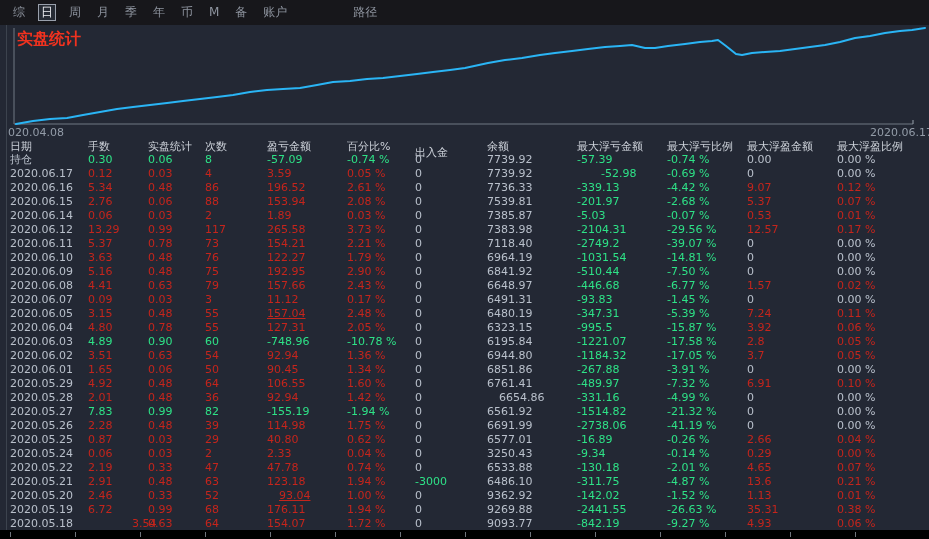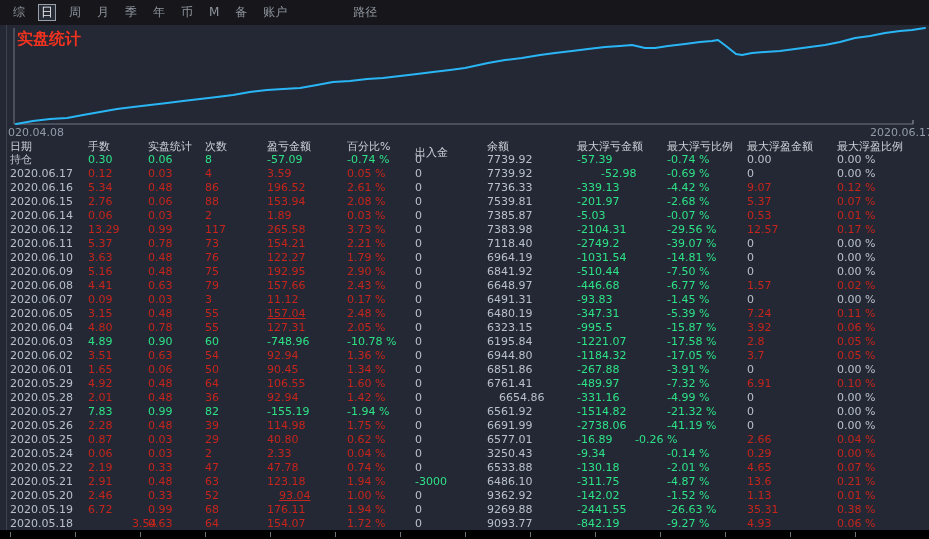--- a/index.html
+++ b/index.html
@@ -367,21 +367,21 @@
         <div class="tr data">
           <span class="td cn" style="left: 10px;">2020.05.25</span>
           <span class="td cr" style="left: 88px;">0.87</span>
           <span class="td cr" style="left: 148px;">0.03</span>
           <span class="td cr" style="left: 205px;">29</span>
           <span class="td cr" style="left: 267px;">40.80</span>
           <span class="td cr" style="left: 347px;">0.62 %</span>
           <span class="td cn" style="left: 415px;">0</span>
           <span class="td cn" style="left: 487px;">6577.01</span>
           <span class="td cg" style="left: 577px;">-16.89</span>
-          <span class="td cg" style="left: 635px;">-0.26 %</span>
+          <span class="td cg" style="left: 667px;">-0.26 %</span>
           <span class="td cr" style="left: 747px;">2.66</span>
           <span class="td cr" style="left: 837px;">0.04 %</span>
         </div>
         <div class="tr data">
           <span class="td cn" style="left: 10px;">2020.05.24</span>
           <span class="td cr" style="left: 88px;">0.06</span>
           <span class="td cr" style="left: 148px;">0.03</span>
           <span class="td cr" style="left: 205px;">2</span>
           <span class="td cr" style="left: 267px;">2.33</span>
           <span class="td cr" style="left: 347px;">0.04 %</span>

